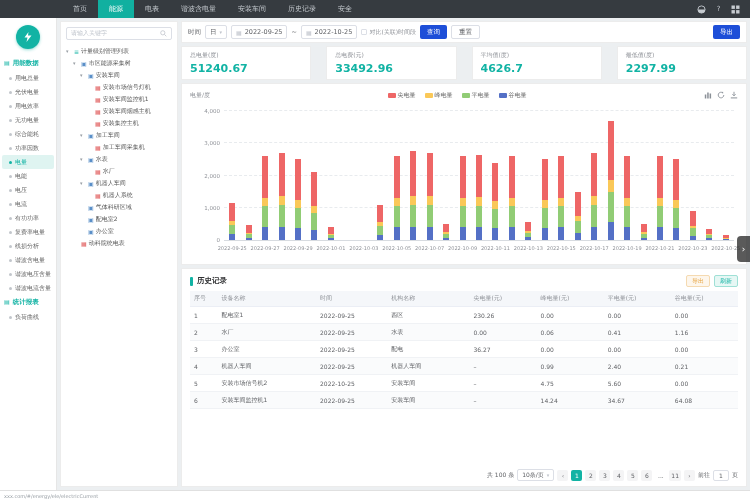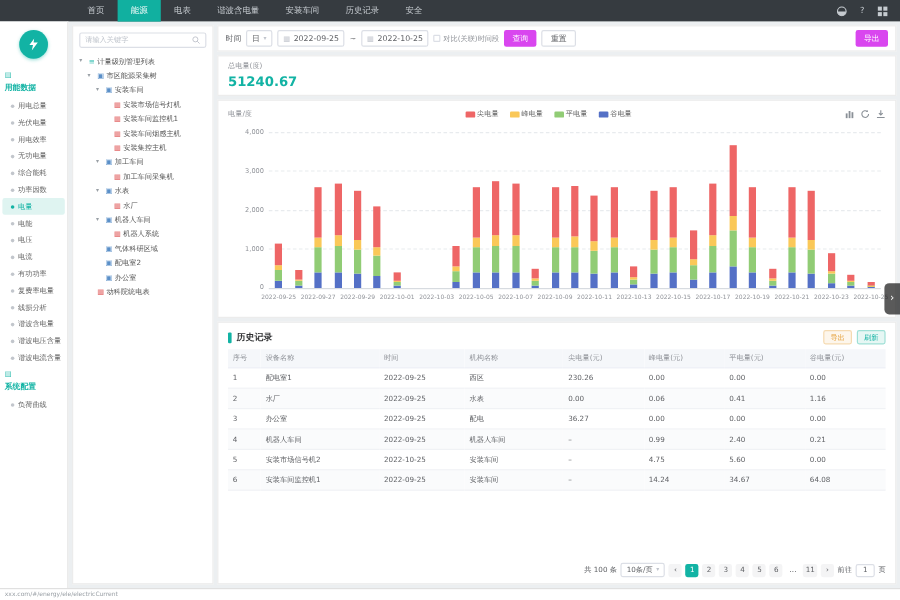--- a/index.html
+++ b/index.html
@@ -15,21 +15,21 @@
   .topbar-right{margin-left:auto;display:flex;align-items:center;gap:8px;padding-right:10px;color:#c6cbd0;}
   .tb-icon{width:9px;height:9px;display:block;font-size:7px;line-height:9px;text-align:center;}
 
   .content{display:flex;height:472px;background:#eceff1;}
 
   
   .sidebar{width:57px;background:#fff;border-right:1px solid #e6e6e6;display:flex;flex-direction:column;align-items:center;padding-top:7px;overflow:hidden;flex:none;}
   .logo-circle{width:24px;height:24px;border-radius:50%;background:#12b3a4;display:flex;align-items:center;justify-content:center;margin-bottom:7px;box-shadow:0 1px 3px rgba(18,179,164,.45);cursor:pointer;flex:none;}
   .logo-circle svg{width:12px;height:12px;}
   .menu{width:100%;}
-  .msec{display:flex;align-items:flex-start;gap:3px;padding:3px 4px;font-size:6.5px;color:#12b3a4;font-weight:bold;cursor:pointer;white-space:nowrap;flex-direction:column;}
+  .msec{display:flex;align-items:flex-start;gap:3px;padding:3px 4px;font-size:6.5px;color:#12b3a4;font-weight:bold;cursor:pointer;white-space:nowrap;}
   .msec-ic{font-size:6px;}
   .mitem{display:flex;align-items:center;gap:3px;padding:2.5px 4px 2.5px 9px;font-size:6px;color:#666;cursor:pointer;white-space:nowrap;}
   .mitem .dot{width:3px;height:3px;border-radius:50%;background:#c2c6cc;flex:none;}
   .mitem.active{background:#dff4f1;color:#12b3a4;border-radius:2px;margin:0 2px;padding-left:7px;}
   .mitem.active .dot{background:#12b3a4;}
 
   
   .tree-panel{width:118px;background:#fff;margin:3px 0 3px 3px;border:1px solid #ececec;padding:5px 3px;overflow:hidden;flex:none;}
   .search-box{display:flex;align-items:center;justify-content:space-between;border:1px solid #dcdfe6;border-radius:2px;height:13px;padding:0 4px;margin:0 2px 5px 2px;cursor:text;}
   .search-box .ph{font-size:6px;color:#bfc4cc;}
@@ -44,21 +44,21 @@
   .main{flex:1;padding:3px;display:flex;flex-direction:column;gap:3px;overflow:hidden;}
   .filter-card{background:#fff;border:1px solid #ececec;height:22px;display:flex;align-items:center;gap:4px;padding:0 6px;flex:none;}
   .lbl{font-size:6.5px;color:#606266;}
   .select{border:1px solid #dcdfe6;border-radius:2px;height:14px;display:flex;align-items:center;gap:3px;padding:0 4px;font-size:6.5px;color:#606266;cursor:pointer;background:#fff;}
   .select .caret2{color:#c0c4cc;font-size:5px;}
   .dateinput{border:1px solid #dcdfe6;border-radius:2px;height:14px;display:flex;align-items:center;gap:3px;padding:0 4px;font-size:6.5px;color:#606266;cursor:text;background:#fff;}
   .cal{color:#c0c4cc;font-size:6px;}
   .chk{display:flex;align-items:center;gap:2px;font-size:6px;color:#909399;cursor:pointer;}
   .chk .box{width:6px;height:6px;border:1px solid #dcdfe6;border-radius:1px;background:#fff;}
   .btn{border:none;border-radius:2px;height:14px;padding:0 7px;font-size:6.5px;cursor:pointer;font-family:inherit;white-space:nowrap;}
-  .btn.primary{background:#d946ef;color:#fff;}
+  .btn.primary{background:#1d4ed8;color:#fff;}
   .btn.plain{background:#fff;border:1px solid #dcdfe6;color:#606266;}
   .btn.warn-outline{background:#fdf6ec;border:1px solid #f5dab1;color:#e6a23c;height:12px;padding:0 5px;font-size:6px;border-radius:2px;}
   .btn.teal-outline{background:#e6f7f4;border:1px solid #9fe0d6;color:#12b3a4;height:12px;padding:0 5px;font-size:6px;border-radius:2px;}
   .spacer{flex:1;}
 
   
   .kpis{display:flex;gap:15px;flex:none;justify-content:flex-end;}
   .kpi-card{flex:1;background:#fff;border:1px solid #ececec;padding:4px 8px;}
   .kl{font-size:6px;color:#909399;display:block;}
   .kv{font-size:11px;color:#12b3a4;font-weight:bold;display:block;margin-top:2px;}
@@ -208,21 +208,21 @@
         <div class="mitem">
           <span class="dot"></span>
           <span>谐波电压含量</span>
         </div>
         <div class="mitem">
           <span class="dot"></span>
           <span>谐波电流含量</span>
         </div>
         <div class="msec">
           <span class="msec-ic">▤</span>
-          <span>系统配置</span>
+          <span>统计报表</span>
         </div>
         <div class="mitem">
           <span class="dot"></span>
           <span>负荷曲线</span>
         </div>
       </div>
   </aside>
 
   <section class="tree-panel">
     <div class="search-box">
@@ -345,20 +345,32 @@
       <button class="btn primary">查询</button>
       <button class="btn plain">重置</button>
       <div class="spacer"></div>
       <button class="btn primary">导出</button>
     </div>
 
     <div class="kpis">
         <div class="kpi-card">
           <span class="kl">总电量(度)</span>
           <span class="kv">51240.67</span>
+        </div>
+        <div class="kpi-card">
+          <span class="kl">总电费(元)</span>
+          <span class="kv">33492.96</span>
+        </div>
+        <div class="kpi-card">
+          <span class="kl">平均值(度)</span>
+          <span class="kv">4626.7</span>
+        </div>
+        <div class="kpi-card">
+          <span class="kl">最低值(度)</span>
+          <span class="kv">2297.99</span>
         </div>
       </div>
 
     <div class="chart-card">
       <div class="chart-top">
         <span class="yname">电量/度</span>
         <div class="legend">
             <span class="legend-item">
               <span class="sw" style="background: rgb(238, 102, 102);"></span>
               <span>尖电量</span>

